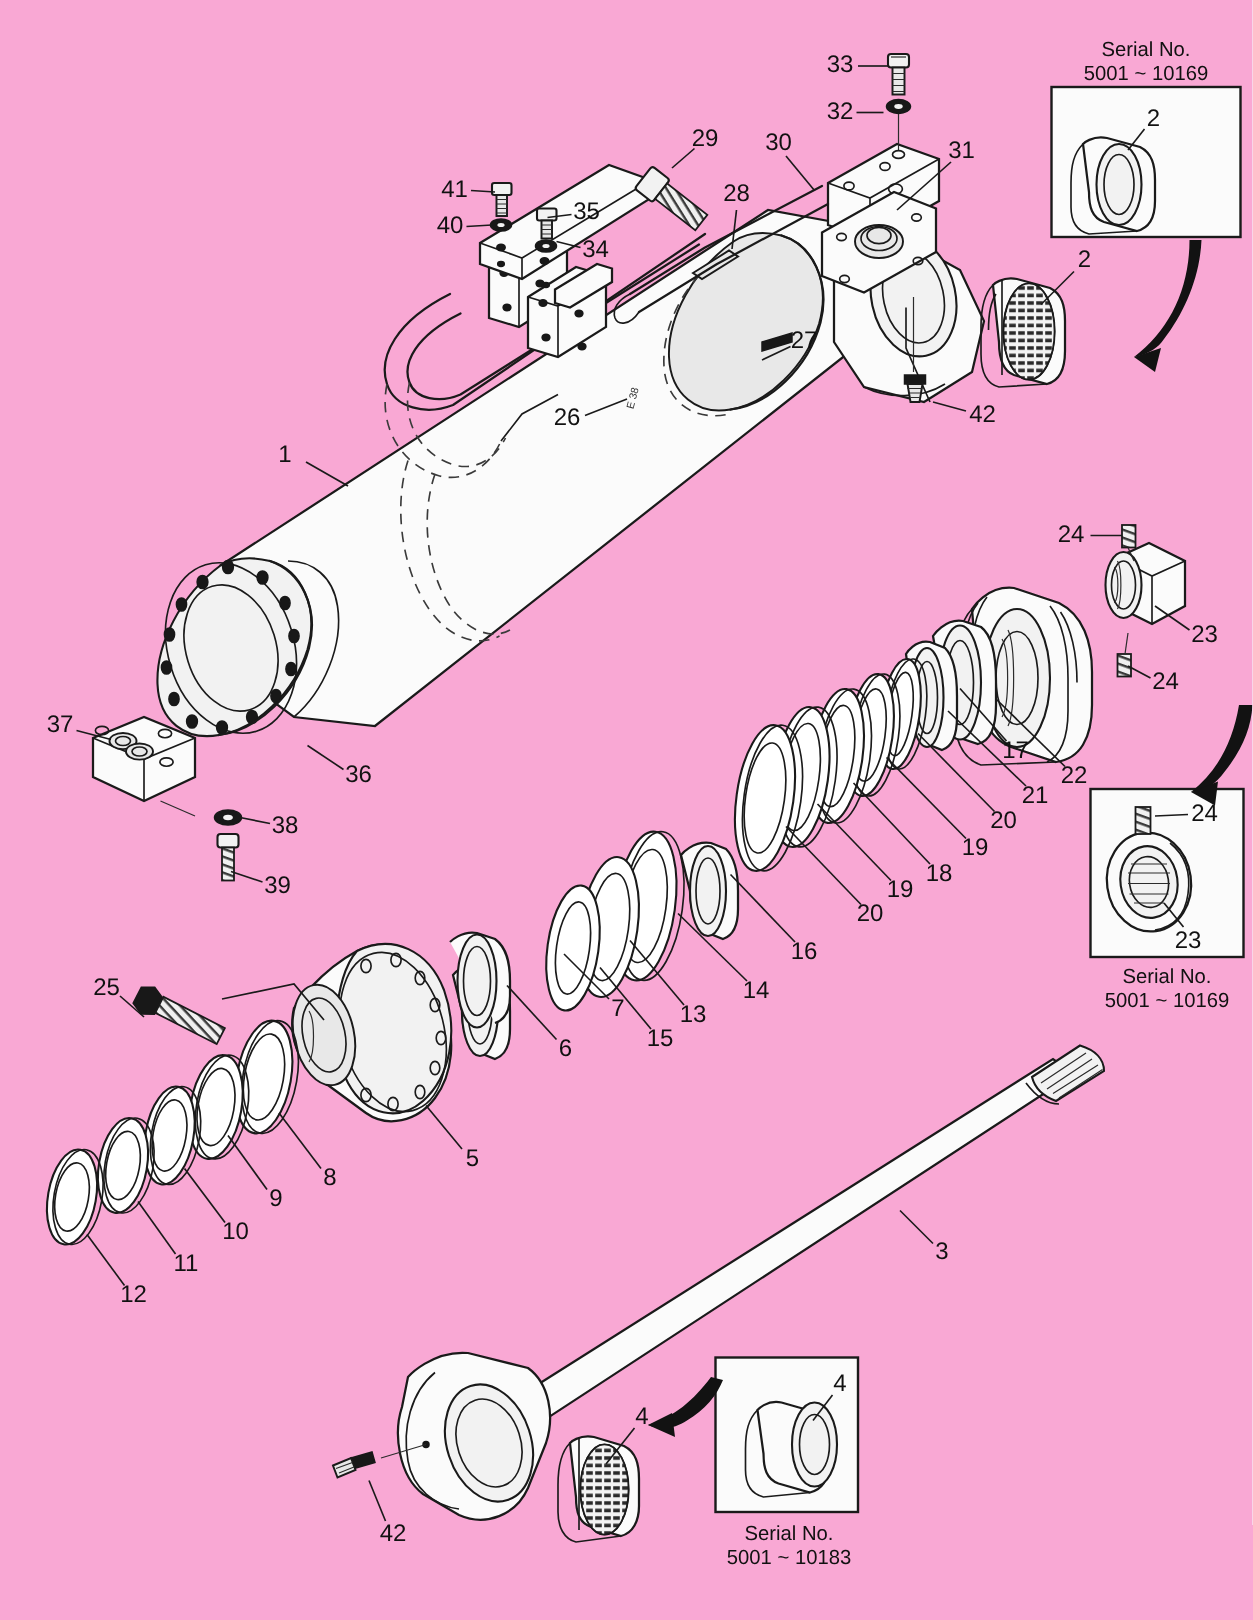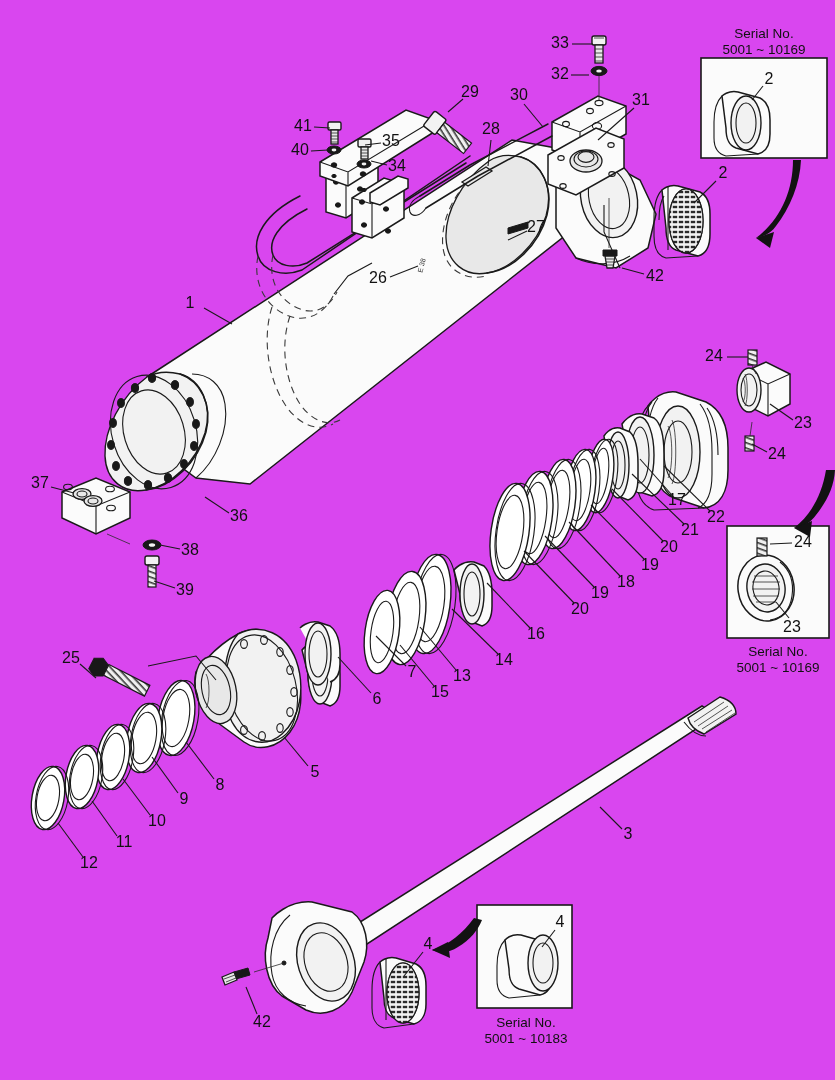--- a/index.html
+++ b/index.html
@@ -13,21 +13,21 @@
     height: 1080px;
     position: relative;
     overflow: hidden;
     font-family: "Liberation Sans", sans-serif;
   }
   #sheet {
     position: absolute;
     left: 0; top: 0;
     width: 835px;
     height: 1080px;
-    background: #d946ef;
+    background: #f9a8d4;
   }
   svg.diagram {
     position: absolute;
     left: 0; top: 0;
     width: 835px;
     height: 1080px;
     display: block;
   }
   .ln { fill: none; stroke: #1a1a1a; stroke-width: 1.5; stroke-linejoin: round; stroke-linecap: round; }
   .ln-thin { fill: none; stroke: #1a1a1a; stroke-width: 1.1; }

